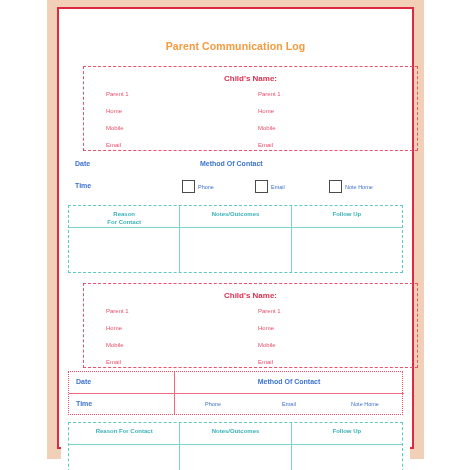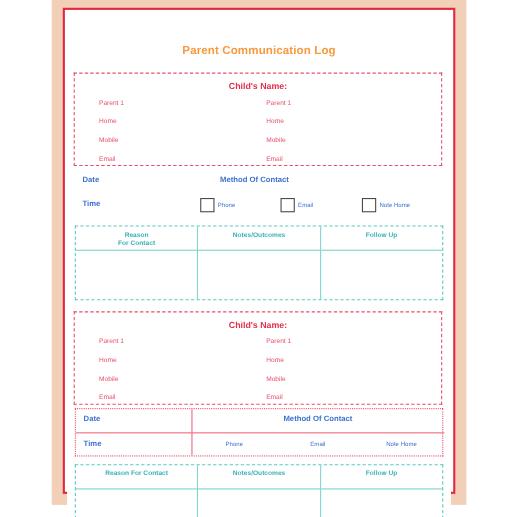--- a/index.html
+++ b/index.html
@@ -38,21 +38,21 @@
     text-align:center;
     color:#f79a3e;
     font-size:10.5px;
     font-weight:bold;
     letter-spacing:.1px;
   }
 
   
   .child-block{
     position:absolute;
-    left:6px;width:335px;
+    left:22px;width:335px;
     border:1px dashed #e8506b;
     box-sizing:border-box;
   }
   #child-block-1{top:31px;height:85px;}
   #child-block-2{top:248px;height:85px;}
 
   .child-name{
     position:absolute;left:0;top:7px;width:100%;
     text-align:center;
     color:#e0304e;

